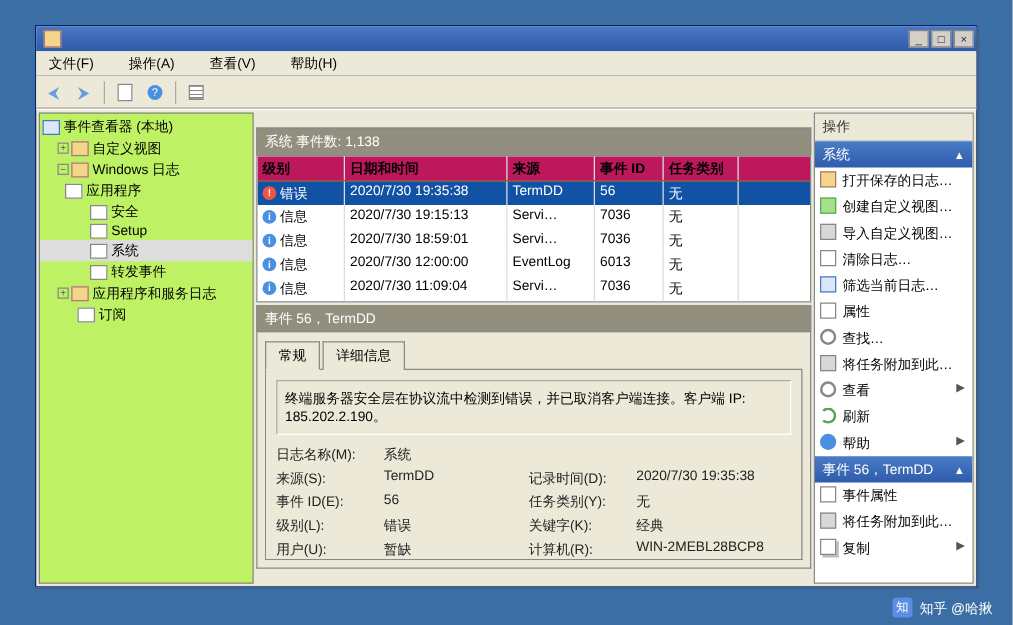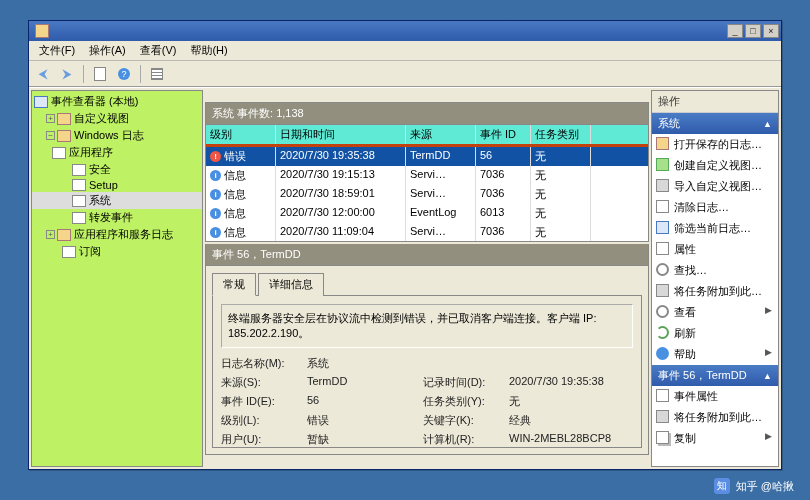--- a/index.html
+++ b/index.html
@@ -2,39 +2,39 @@
 <html><head>
 <meta charset="utf-8">
 <style>
 * { margin:0; padding:0; box-sizing:border-box; font-family:"Microsoft YaHei","SimSun",Tahoma,sans-serif; font-size:11px; }
 body { background:#3b6ea5; width:810px; height:500px; overflow:hidden; position:relative; }
 .window { position:absolute; left:28px; top:20px; width:754px; height:450px; background:#ece9d8; border:1px solid #0a246a; box-shadow:1px 1px 0 rgba(0,0,0,.2); display:flex; flex-direction:column; }
 .titlebar { height:20px; background:linear-gradient(#4a79c2,#2f5bab); display:flex; align-items:center; color:#fff; padding:0 2px; }
 .titlebar .ticon { width:14px; height:14px; margin:0 4px; background:#f5d58a; border:1px solid #a77; }
 .titlebar .ttl { flex:1; font-size:16px;margin-top:41px; }
 .tbtn { width:16px; height:14px; background:#d4d0c8; border:1px solid #888; margin-left:2px; display:flex; align-items:center; justify-content:center; font-size:9px; color:#222; cursor:pointer; }
-.menubar { height:20px; background:#ece9d8; border-bottom:1px solid #bbb; display:flex; align-items:center; padding-left:4px; gap:2px; }
+.menubar { height:20px; background:#ece9d8; border-bottom:1px solid #bbb; display:flex; align-items:center; padding-left:4px; gap:16px; }
 .menubar span { padding:2px 6px; cursor:pointer; }
 .toolbar { height:26px; background:#ece9d8; border-bottom:1px solid #999; display:flex; align-items:center; padding-left:4px; gap:4px; }
 .tool { width:20px; height:20px; border:1px solid transparent; display:flex; align-items:center; justify-content:center; cursor:pointer; }
 .arrow-l,.arrow-r { font-size:13px; color:#6a9de0; }
 .tsep { width:1px; height:18px; background:#aaa; margin:0 2px; }
 .body { flex:1; display:flex; border-top:1px solid #fff; min-height:0; }
 .tree { width:172px; background:#bef264; border:1px solid #888; margin:2px; overflow:auto; padding:2px 0; }
 .tn { white-space:nowrap; padding:1px 2px; display:flex; align-items:center; cursor:pointer; }
 .tn .sq { width:9px; height:9px; border:1px solid #888; margin-right:2px; font-size:8px; line-height:7px; text-align:center; color:#555; }
 .tn .ic { width:14px; height:12px; margin-right:3px; }
 .ic.fold { background:#f5d58a; border:1px solid #a77; }
 .ic.doc  { background:#fff; border:1px solid #888; }
 .ic.root { background:#dce8f8; border:1px solid #4a79c2; }
 .tn.sel { background:#ddd; }
 .mid { flex:1; display:flex; flex-direction:column; margin:14px 0; min-width:0; }
 .gridhdr { background:#928f7e; color:#fff; padding:3px 6px; border:1px solid #888; border-bottom:0; }
 .list { border:1px solid #888; background:#fff; height:118px; overflow:hidden; }
-.lh { display:flex; background:#5eead4; border-bottom:3px solid #c2410c; }
+.lh { display:flex; background:#be185d; border-bottom:1px solid #c2410c;font-weight:bold; }
 .lh div,.lr div { padding:2px 4px; border-right:1px solid #ddd; overflow:hidden; white-space:nowrap; text-overflow:ellipsis; }
 .c0{width:70px}.c1{width:130px}.c2{width:70px}.c3{width:55px}.c4{width:60px}
 .lr { display:flex; }
 .lr.sel { background:#1152a5; color:#fff; }
 .lvl { display:inline-flex; align-items:center; gap:3px; }
 .lvlic { width:11px; height:11px; border-radius:50%; display:inline-flex; align-items:center; justify-content:center; font-size:8px; font-weight:bold; }
 .lvlic.err{background:#e54;color:#fff}.lvlic.info{background:#4a90e2;color:#fff}
 .detailhdr { background:#928f7e; color:#fff; padding:3px 6px; border:1px solid #888; border-top:0; margin-top:2px; }
 .detail { flex:1; border:1px solid #888; border-top:0; background:#ece9d8; padding:6px; overflow:hidden; display:flex; flex-direction:column; }
 .tabs { display:flex; border-bottom:1px solid #888; }

